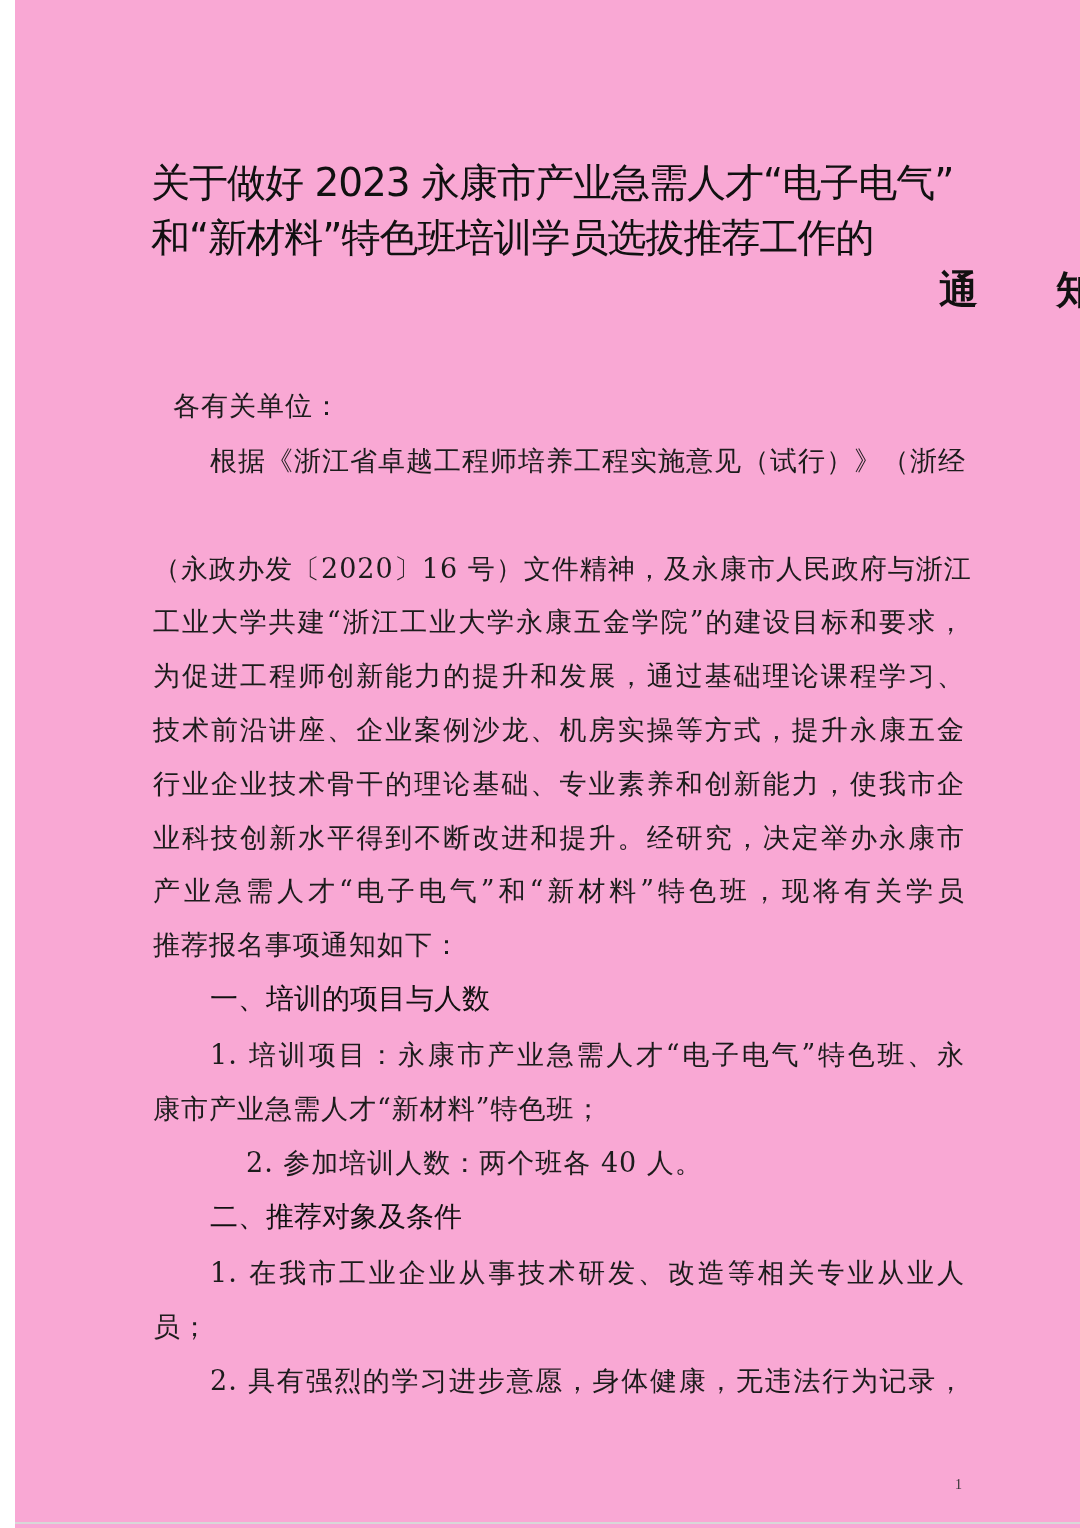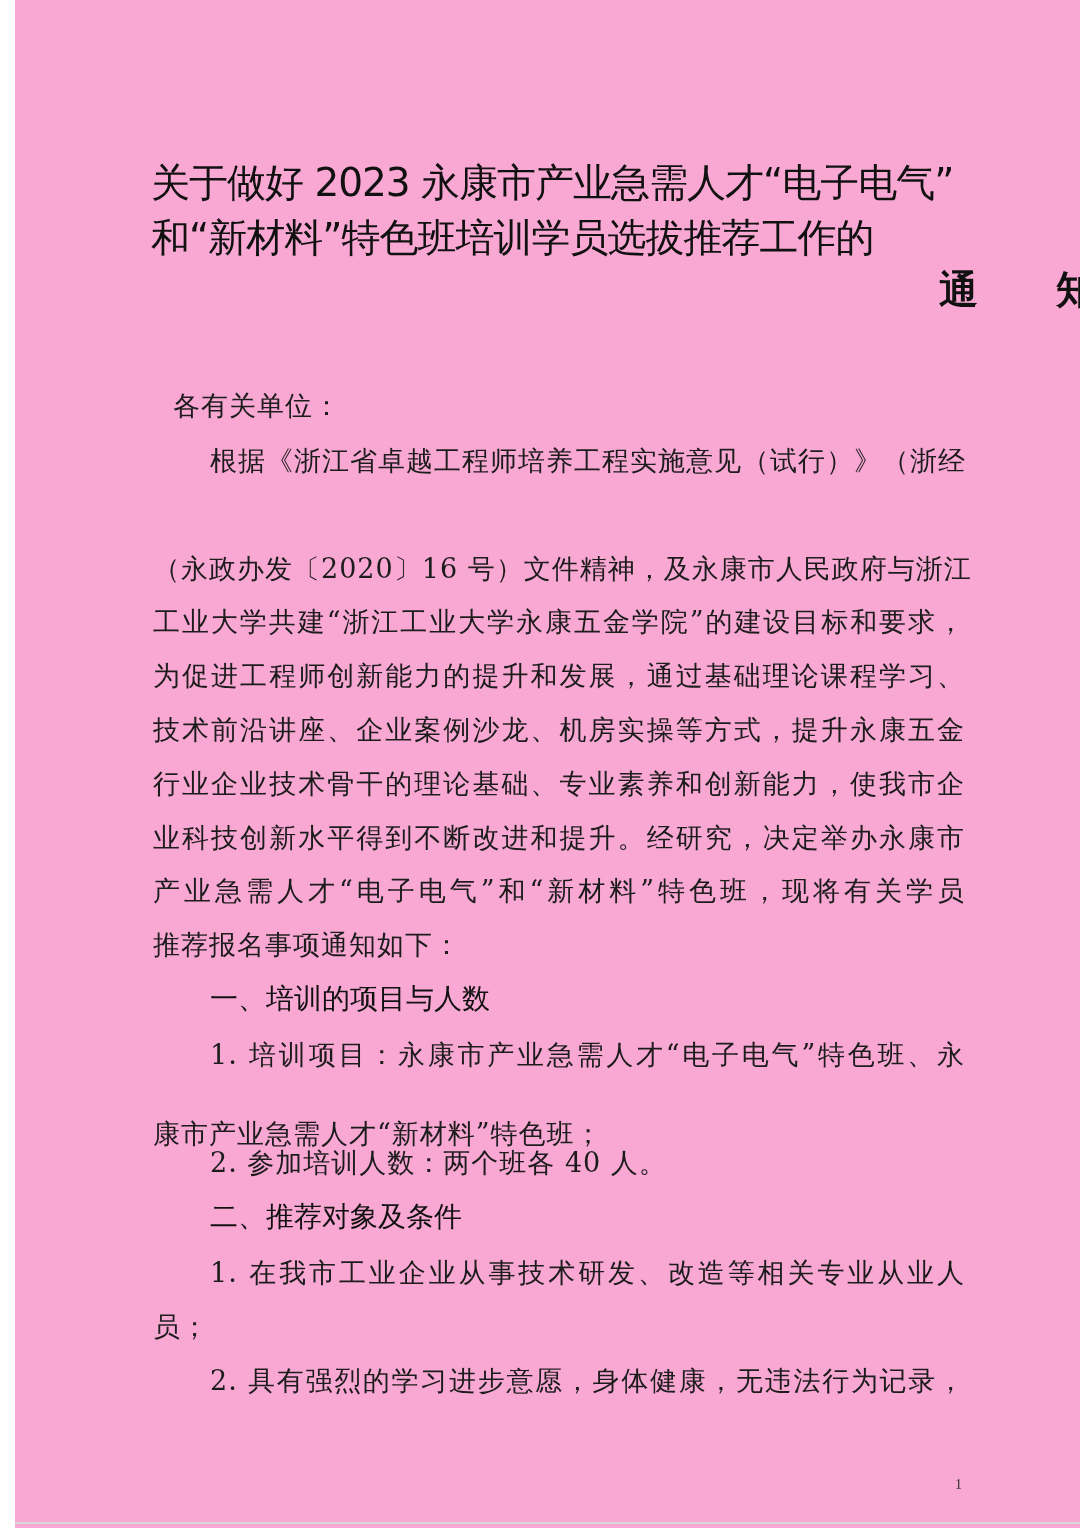--- a/index.html
+++ b/index.html
@@ -96,22 +96,22 @@
   <div class="body-line" style="top:662px;">为促进工程师创新能力的提升和发展，通过基础理论课程学习、</div>
   <div class="body-line" style="top:716px;">技术前沿讲座、企业案例沙龙、机房实操等方式，提升永康五金</div>
   <div class="body-line" style="top:770px;">行业企业技术骨干的理论基础、专业素养和创新能力，使我市企</div>
   <div class="body-line" style="top:824px;">业科技创新水平得到不断改进和提升。经研究，决定举办永康市</div>
   <div class="body-line" style="top:877px;">产业急需人才“电子电气”和“新材料”特色班，现将有关学员</div>
   <div class="body-line last" style="top:931px;">推荐报名事项通知如下：</div>
 
   <div class="heading" style="top:985px;">一、培训的项目与人数</div>
 
   <div class="body-line indent" style="top:1041px;">1. 培训项目：永康市产业急需人才“电子电气”特色班、永</div>
-  <div class="body-line last" style="top:1095px;margin-top:25px;">康市产业急需人才“新材料”特色班；</div>
-  <div class="body-line indent last" style="top:1149px;">2. 参加培训人数：两个班各 40 人。</div>
+  <div class="body-line last" style="top:1095px;">康市产业急需人才“新材料”特色班；</div>
+  <div class="body-line indent last" style="top:1149px;margin-left:36px;">2. 参加培训人数：两个班各 40 人。</div>
 
   <div class="heading" style="top:1203px;">二、推荐对象及条件</div>
 
   <div class="body-line indent" style="top:1259px;">1.  在我市工业企业从事技术研发、改造等相关专业从业人</div>
   <div class="body-line last" style="top:1313px;">员；</div>
   <div class="body-line indent" style="top:1367px;">2.  具有强烈的学习进步意愿，身体健康，无违法行为记录，</div>
 
   <div class="page-number">1</div>
   <div class="bottom-edge"></div>
 </div>

